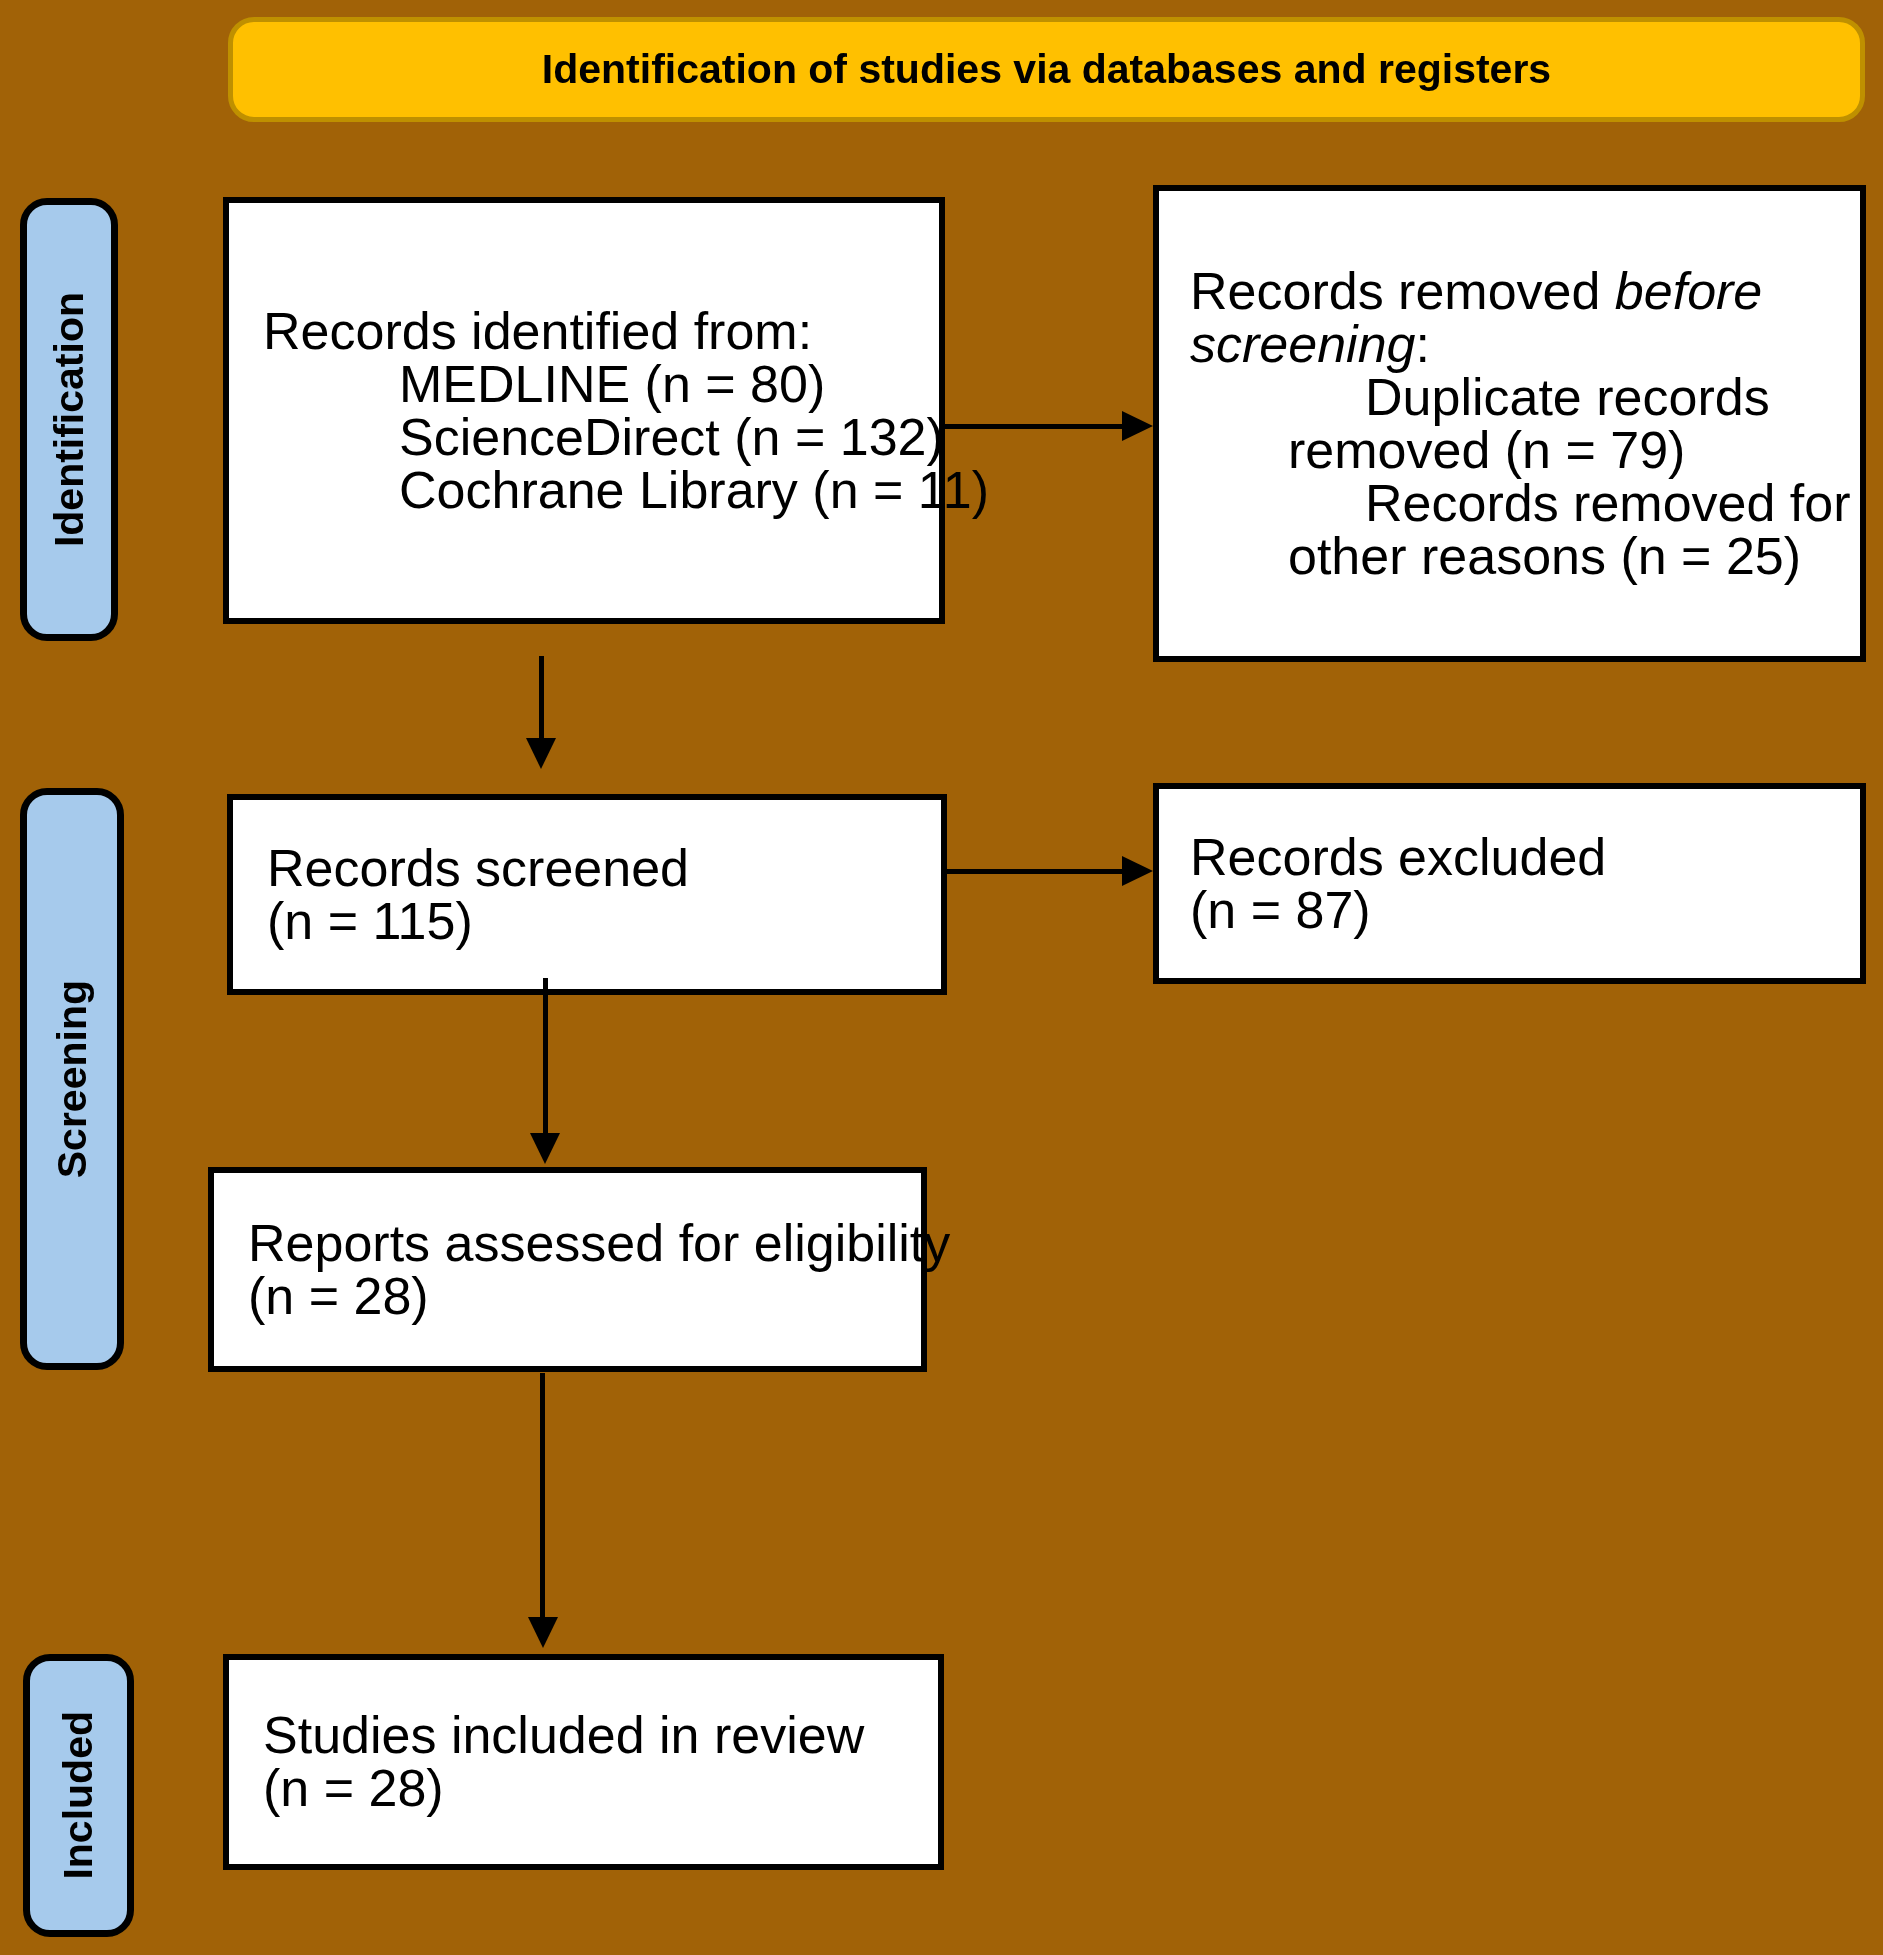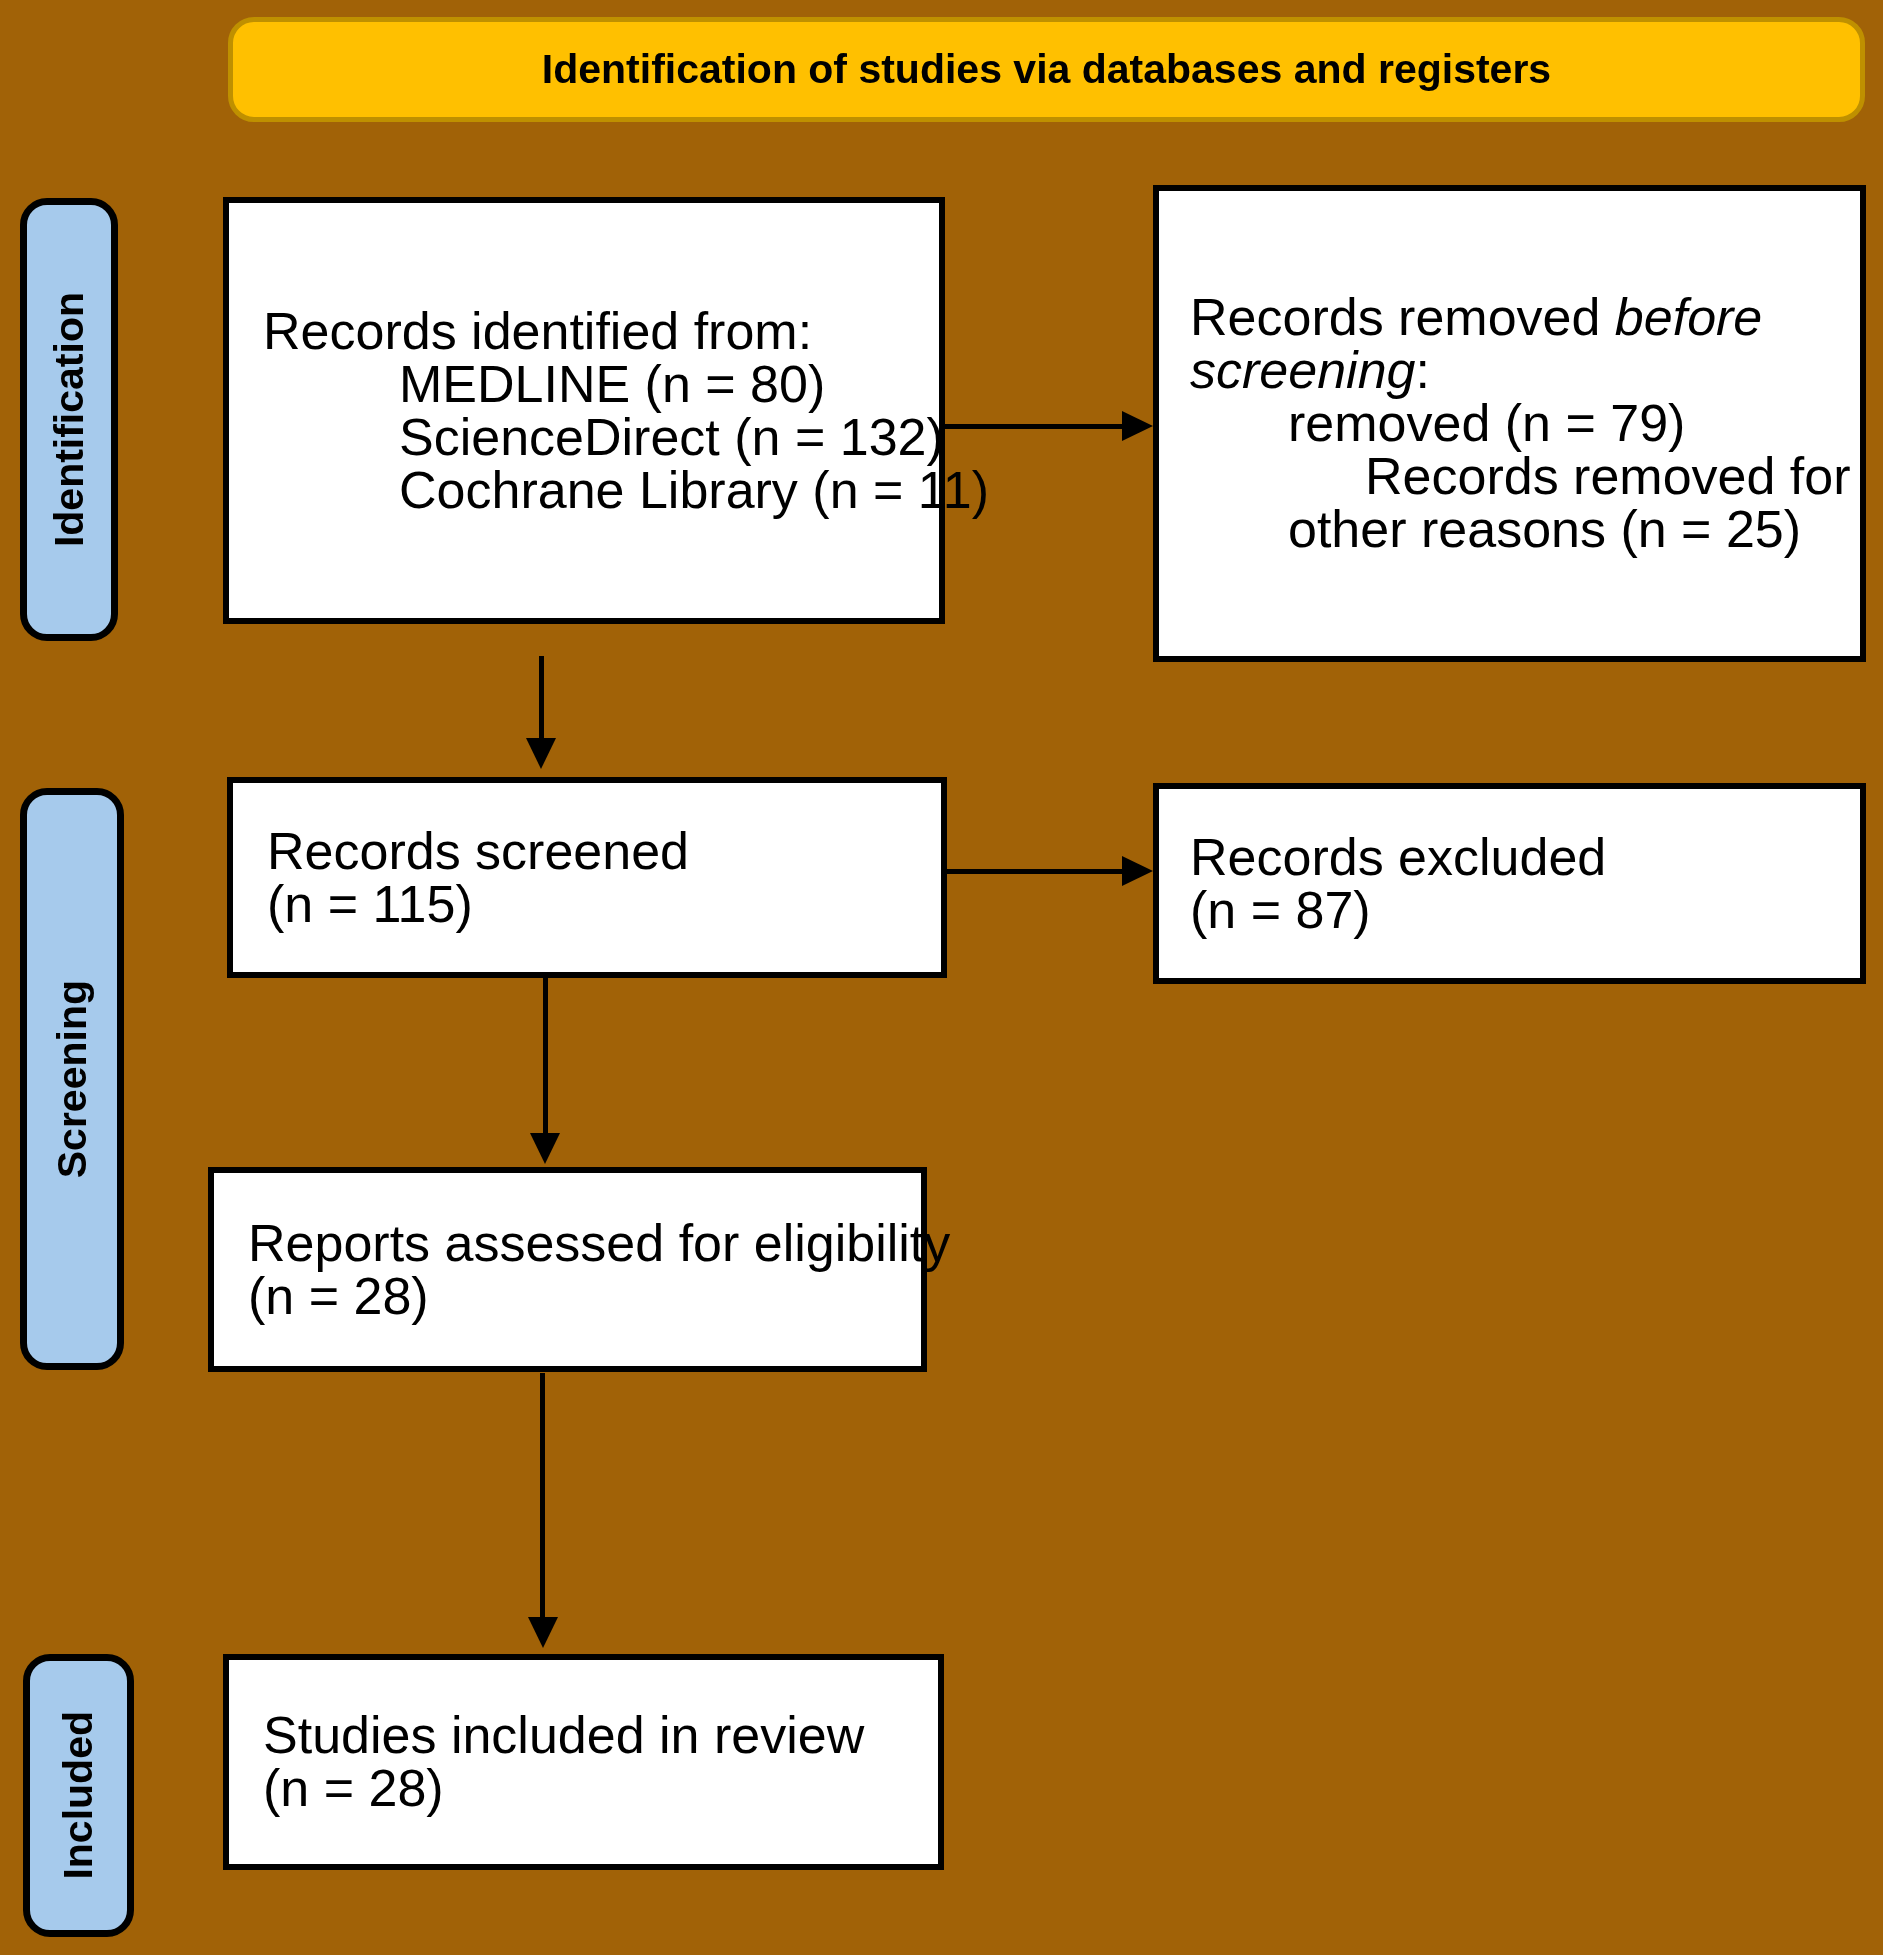--- a/index.html
+++ b/index.html
@@ -83,26 +83,27 @@
   <div class="box pl60" style="left:223px; top:197px; width:722px; height:427px;justify-content:center;">
     <div class="tl">Records identified from:</div>
     <div class="tl ind">MEDLINE (n = 80)</div>
     <div class="tl ind">ScienceDirect (n = 132)</div>
     <div class="tl ind">Cochrane Library (n = 11)</div>
   </div>
 
   <div class="box pl55" style="left:1153px; top:185px; width:713px; height:477px;">
     <div class="tl"><span>Records removed </span><i>before</i></div>
     <div class="tl"><i>screening</i><span>:</span></div>
+    <div class="tl ind-a">Duplicate records</div>
     <div class="tl ind-b">removed (n = 79)</div>
     <div class="tl ind-a">Records removed for</div>
     <div class="tl ind-b">other reasons (n = 25)</div>
   </div>
 
-  <div class="box pl60" style="left:227px; top:777px; width:720px; height:201px;">
+  <div class="box pl60" style="left:227px; top:794px; width:720px; height:201px;">
     <div class="tl">Records screened</div>
     <div class="tl">(n = 115)</div>
   </div>
 
   <div class="box pl55" style="left:1153px; top:783px; width:713px; height:201px;">
     <div class="tl">Records excluded</div>
     <div class="tl">(n = 87)</div>
   </div>
 
   <div class="box pl60" style="left:208px; top:1167px; width:719px; height:205px;">

